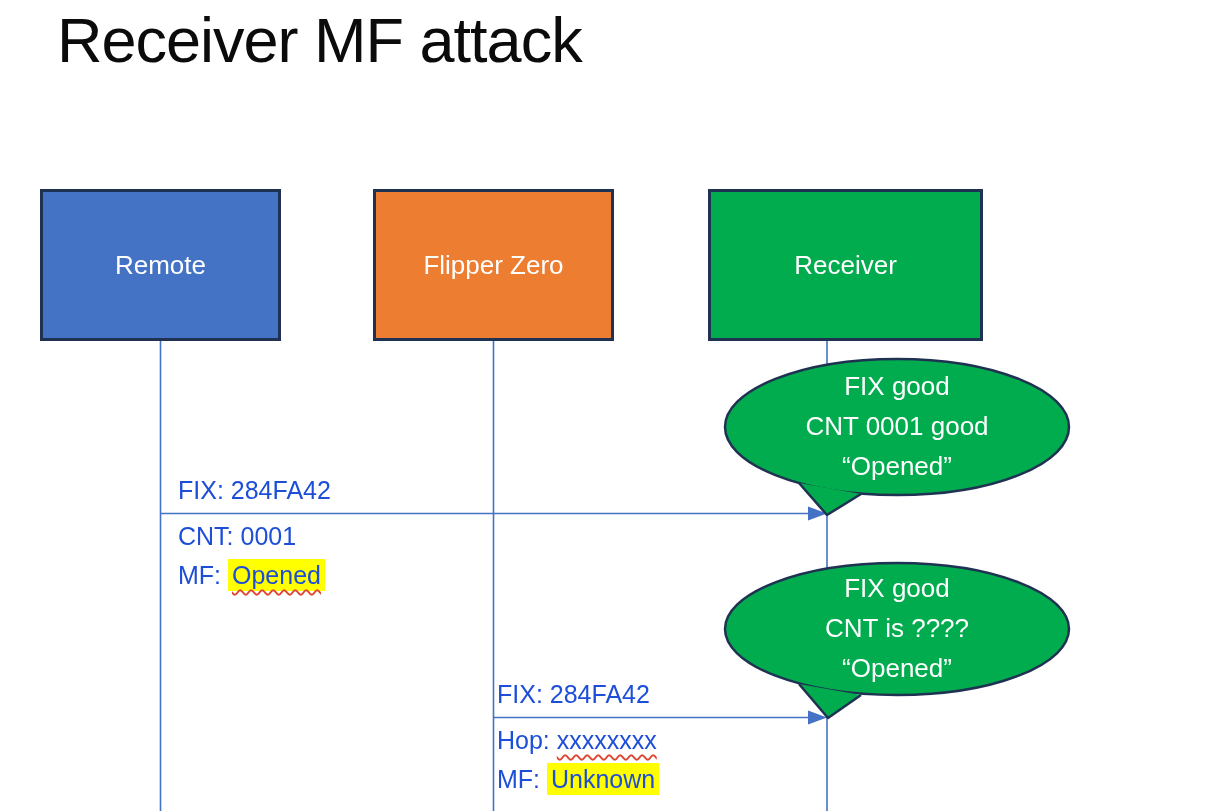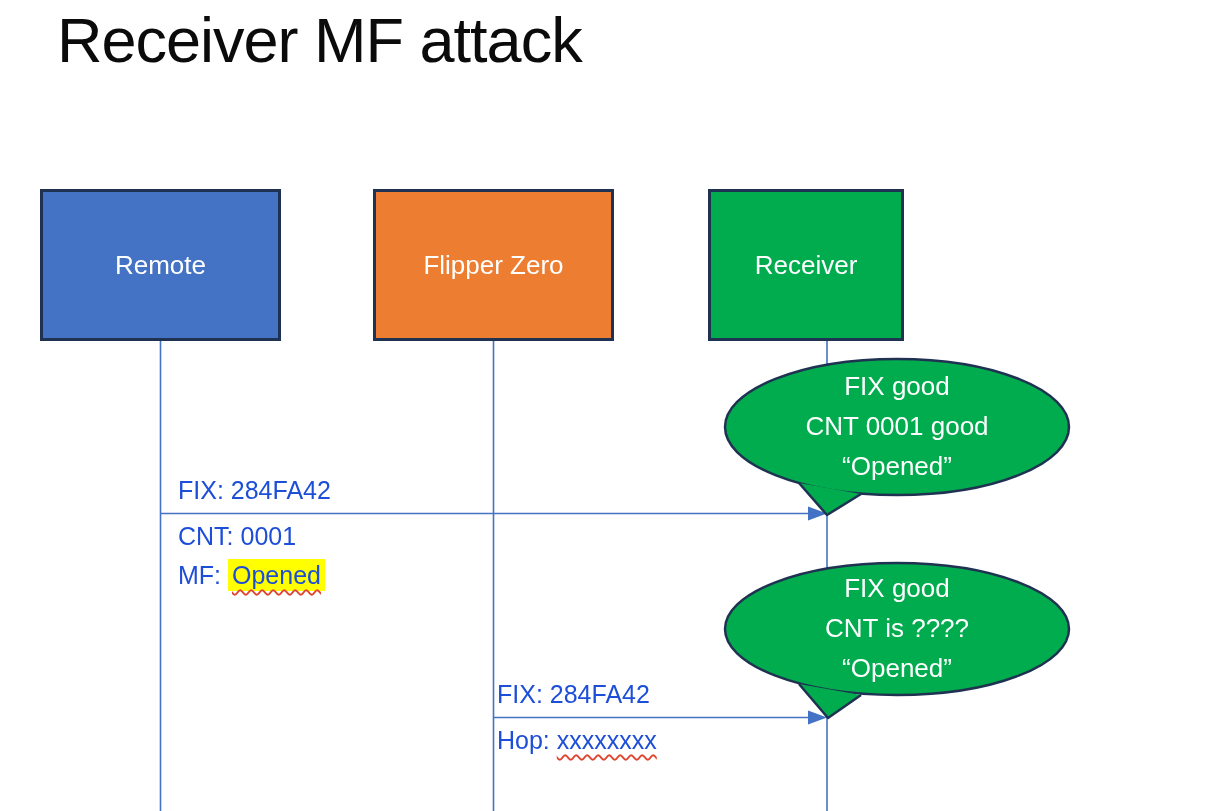--- a/index.html
+++ b/index.html
@@ -29,21 +29,21 @@
     border: 3.5px solid #1f3251;
     display: flex;
     align-items: center;
     justify-content: center;
     color: #ffffff;
     font-size: 26px;
     z-index: 2;
   }
   #actor-remote   { left: 40px;  width: 241px; }
   #actor-flipper  { left: 373px; width: 241px; }
-  #actor-receiver { left: 708px; width: 196px; }
+  #actor-receiver { left: 708px; width: 275px; }
   .diagram-svg {
     position: absolute;
     left: 0; top: 0;
     width: 1216px;
     height: 811px;
     z-index: 1;
   }
   .msg {
     position: absolute;
     font-size: 25px;
@@ -113,20 +113,21 @@
 
   <div class="msg" id="m1-above">FIX: 284FA42</div>
   <div class="msg" id="m1-below">
     <div>CNT: 0001</div>
     <div><span>MF: </span><span class="hl wavy" style="background-color: rgb(255, 255, 0); text-decoration-color: rgb(224, 69, 47);">Opened</span></div>
   </div>
 
   <div class="msg" id="m2-above">FIX: 284FA42</div>
   <div class="msg" id="m2-below">
     <div><span>Hop: </span><span class="wavy" style="text-decoration-color: rgb(224, 69, 47);">xxxxxxxx</span></div>
+    <div><span>MF: </span><span class="hl" style="background-color: rgb(255, 255, 0);">Unknown</span></div>
   </div>
 
   <div class="bubble-text" id="bubble1-text">
     <div>FIX good</div>
     <div>CNT 0001 good</div>
     <div>“Opened”</div>
   </div>
   <div class="bubble-text" id="bubble2-text">
     <div>FIX good</div>
     <div>CNT is ????</div>

